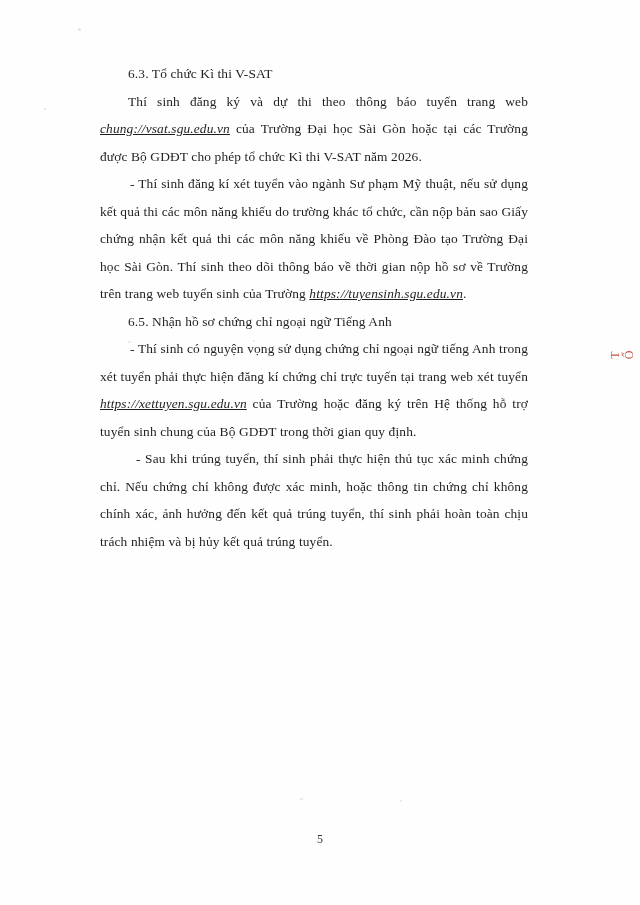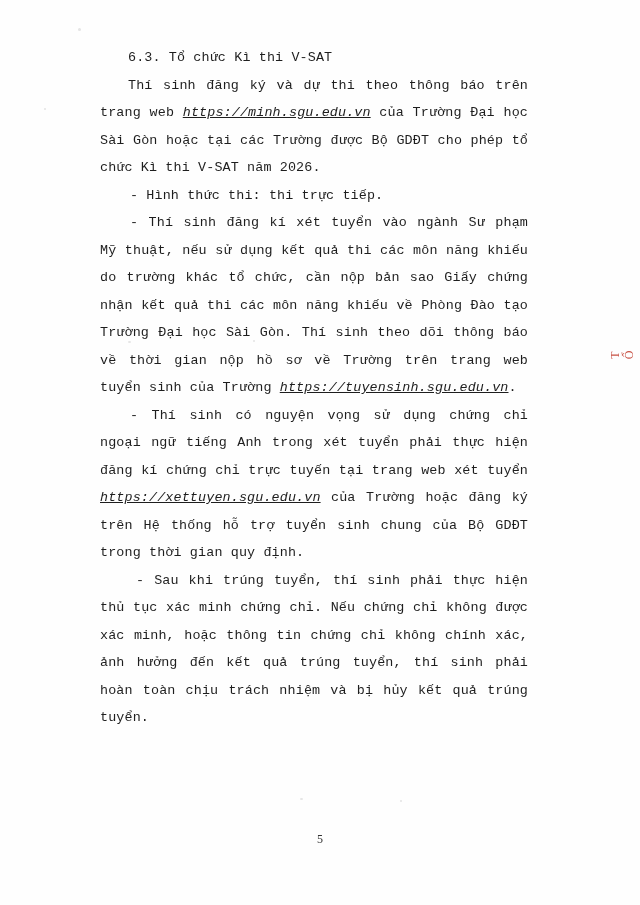--- a/index.html
+++ b/index.html
@@ -12,23 +12,22 @@
     width: 640px;
     height: 905px;
     background: #fefefe;
     overflow: hidden;
     font-family: "Liberation Serif", "DejaVu Serif", serif;
     color: #1b1b1b;
   }
   .doc-body {
     position: absolute;
     left: 100px;
-    top: 44px;
+    top: 60px;
     width: 428px;
-    font-family: Liberation Mono, monospace;
   }
   p.para {
     margin: 0 0 0 0;
     font-size: 13.4px;
     line-height: 27.5px;
     text-align: justify;
     text-justify: inter-word;
     color: #1e1e1e;
     letter-spacing: 0.01em;
   }
@@ -99,36 +98,36 @@
   <div class="speck" style="left:300px; top:798px; width:3px; height:2px;"></div>
   <div class="speck" style="left:400px; top:800px; width:2px; height:2px;"></div>
 
   <div class="doc-body">
 
     <p class="para indent-heading">
       <span>6.3. Tổ chức Kì thi V-SAT</span>
     </p>
 
     <p class="para indent-first">
-      <span>Thí sinh đăng ký và dự thi theo thông báo trên trang web </span><a class="url">https://minh.sgu.edu.vn</a><span> của Trường Đại học Sài Gòn hoặc tại các Trường được Bộ GDĐT cho phép tổ chức Kì thi V-SAT năm 2026.</span>
+      <span>Thí sinh đăng ký và dự thi theo thông báo tuyến trang web </span><a class="url">chung://vsat.sgu.edu.vn</a><span> của Trường Đại học Sài Gòn hoặc tại các Trường được Bộ GDĐT cho phép tổ chức Kì thi V-SAT năm 2026.</span>
     </p>
 
 
 
 
 
-    <p class="para indent-dash">
-      <span>- Hình thức thi: thi trực tiếp.</span>
-    </p>
 
 
     <p class="para indent-dash">
       <span>- Thí sinh đăng kí xét tuyển vào ngành Sư phạm Mỹ thuật, nếu sử dụng kết quả thi các môn năng khiếu do trường khác tổ chức, cần nộp bản sao Giấy chứng nhận kết quả thi các môn năng khiếu về Phòng Đào tạo Trường Đại học Sài Gòn. Thí sinh theo dõi thông báo về thời gian nộp hồ sơ về Trường trên trang web tuyển sinh của Trường </span><a class="url">https://tuyensinh.sgu.edu.vn</a><span>.</span>
     </p>
 
+    <p class="para indent-heading">
+      <span>6.5. Nhận hồ sơ chứng chỉ ngoại ngữ Tiếng Anh</span>
+    </p>
 
     <p class="para indent-dash">
       <span>- Thí sinh có nguyện vọng sử dụng chứng chỉ ngoại ngữ tiếng Anh trong xét tuyển phải thực hiện đăng kí chứng chỉ trực tuyến tại trang web xét tuyển </span><a class="url">https://xettuyen.sgu.edu.vn</a><span> của Trường hoặc đăng ký trên Hệ thống hỗ trợ tuyển sinh chung của Bộ GDĐT trong thời gian quy định.</span>
     </p>
 
     <p class="para indent-dash-wide">
       <span>- Sau khi trúng tuyển, thí sinh phải thực hiện thủ tục xác minh chứng chỉ. Nếu chứng chỉ không được xác minh, hoặc thông tin chứng chỉ không chính xác, ảnh hưởng đến kết quả trúng tuyển, thí sinh phải hoàn toàn chịu trách nhiệm và bị hủy kết quả trúng tuyển.</span>
     </p>
 
   </div>

